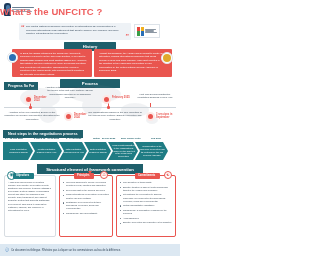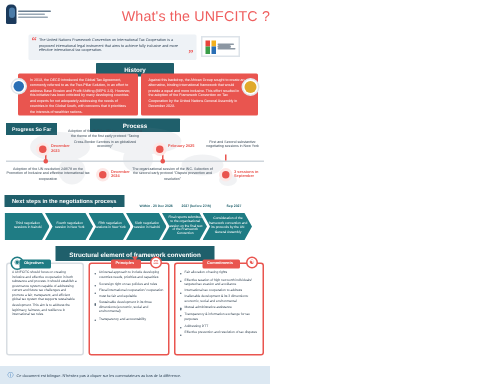--- a/index.html
+++ b/index.html
@@ -40,22 +40,22 @@
   }
   .logo-line {
     height: 1.4px; background: #6b7f92; border-radius: 1px;
   }
   .logo-line.l1 { width: 22px; }
   .logo-line.l2 { width: 18px; background:#9aa8b5; }
   .logo-line.l3 { width: 20px; background:#9aa8b5; }
 
   .title {
     position: absolute; left: 0; top: 6px; width: 180px;
-    text-align: right;
-    font-size: 9.5px; font-weight: normal;
+    text-align: left;
+    font-size: 9.5px; font-weight: bold;
     color: #ef5f5f;
     letter-spacing: 0.1px;
   }
 
   
   .quote-box {
     position: absolute; left: 19px; top: 23px;
     width: 112px; height: 17px;
     background: #eef2f6;
     border-radius: 1px;

